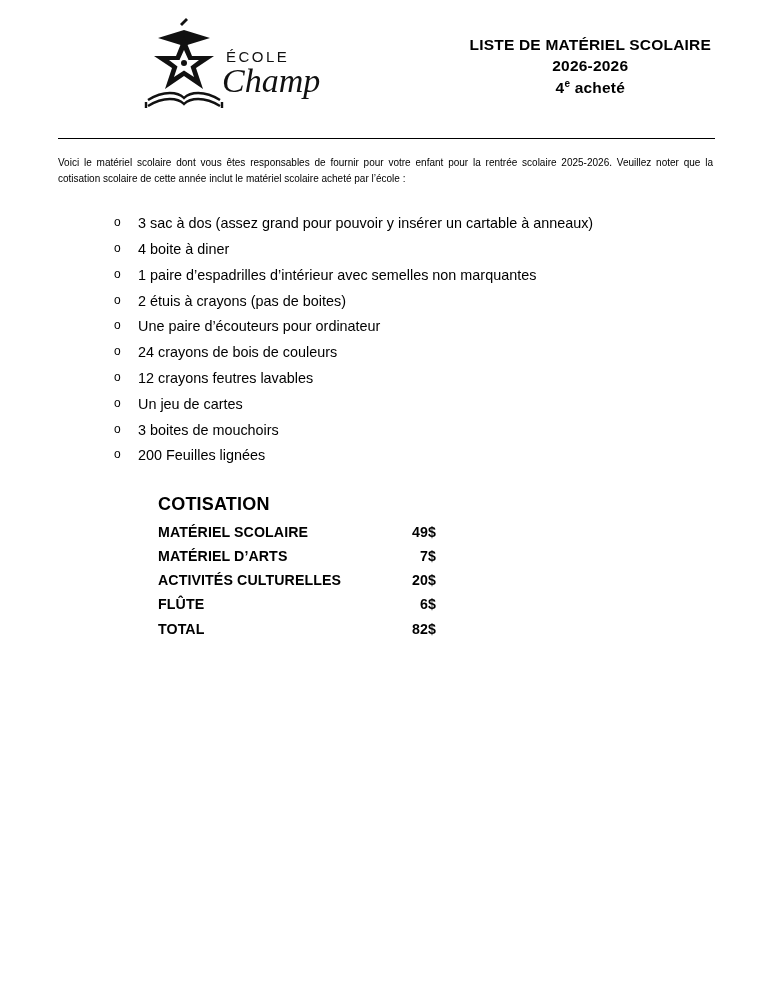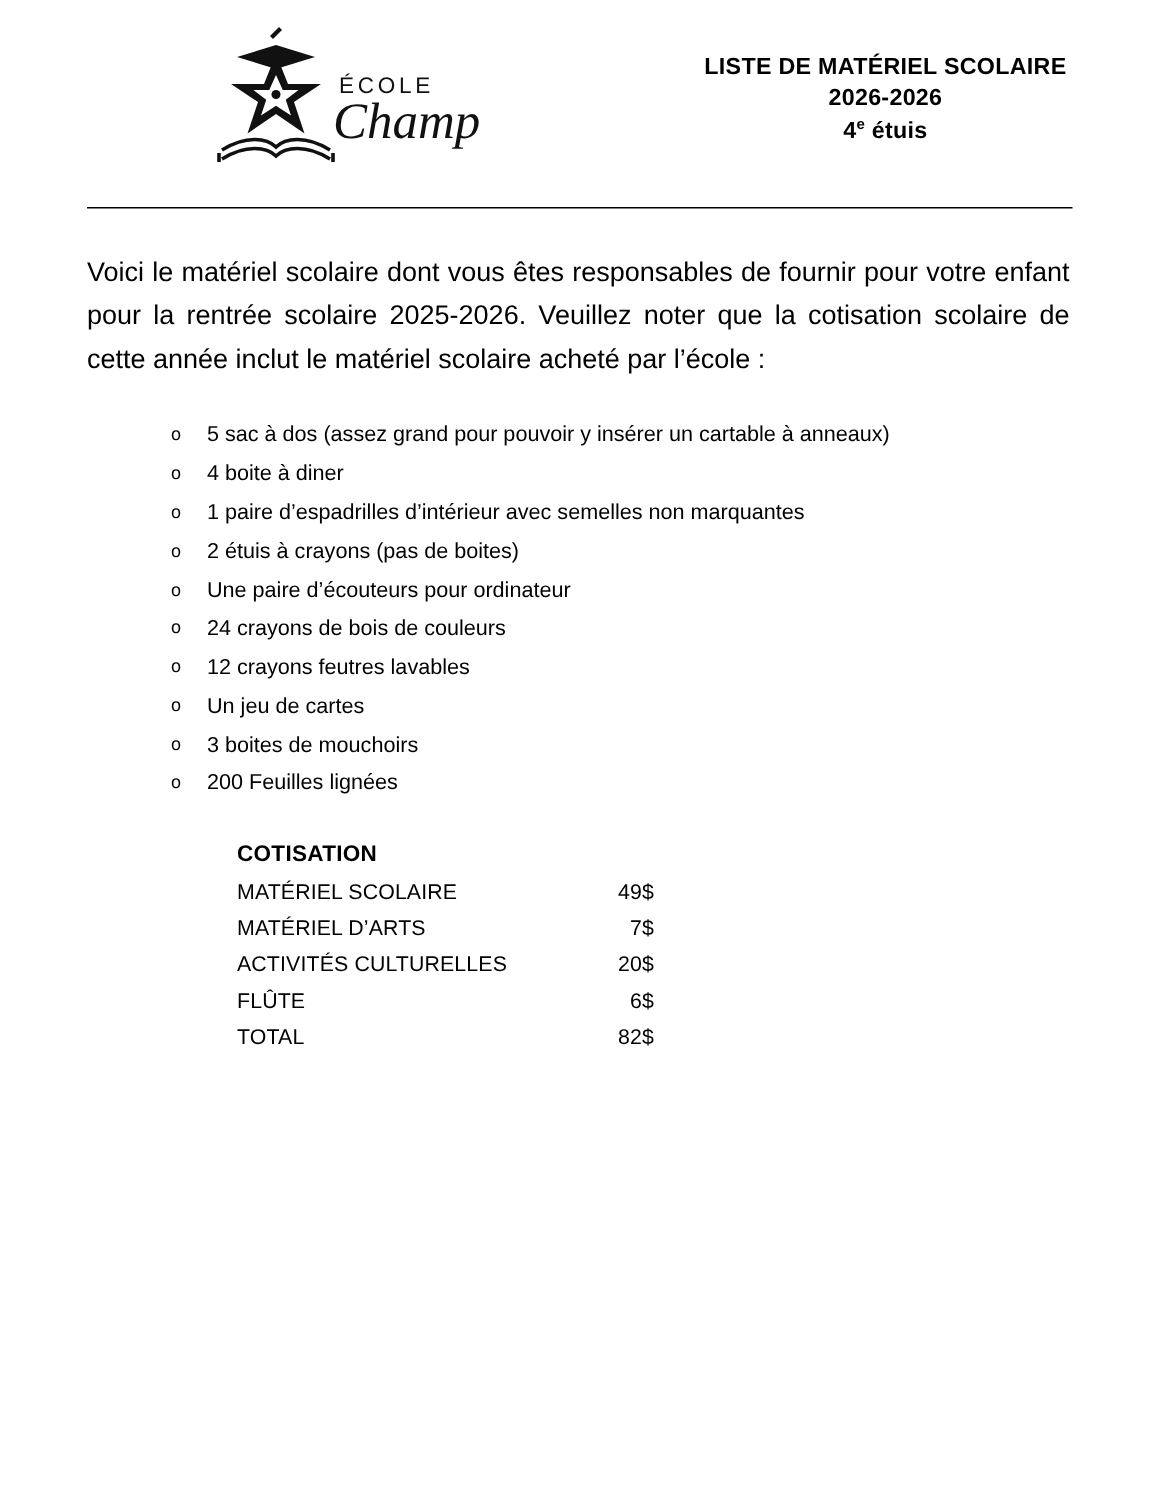--- a/index.html
+++ b/index.html
@@ -59,22 +59,22 @@
   }
 
   
   .rule {
     border-top: 1.6px solid #000;
     margin: 12px 0 0 0;
   }
 
   
   .intro {
-    margin-top: 28px;
-    font-size: 18px;
+    margin-top: 16px;
+    font-size: 10px;
     line-height: 1.62;
     text-align: justify;
     text-justify: inter-word;
     padding-right: 2px;
   }
 
   
   .supply-list {
     margin: 24px 0 0 0;
     padding: 0;
@@ -94,31 +94,31 @@
     font-size: 12px;
     line-height: 1.95;
   }
 
   
   .cotisation {
     margin-top: 26px;
     padding-left: 100px;
   }
   .cotisation-title {
-    font-size: 15px;
+    font-size: 18px;
     font-weight: bold;
     margin-bottom: 5px;
     letter-spacing: 0.2px;
   }
   .cot-table {
     border-collapse: collapse;
   }
   .cot-row td {
     font-size: 14.2px;
-    font-weight: normal;
+    font-weight: bold;
     padding: 1.5px 0;
     line-height: 1.5;
     letter-spacing: 0.1px;
   }
   .cot-label { width: 218px; }
   .cot-value { text-align: right; width: 60px; }
 </style>
 </head>
 <body>
 
@@ -150,33 +150,33 @@
 
         <text x="106" y="46" font-family="Liberation Sans, sans-serif" font-size="15" letter-spacing="2.5" fill="#111111">ÉCOLE</text>
 
         <text x="102" y="76" font-family="Liberation Serif, serif" font-style="italic" font-size="34" fill="#111111">Champlain</text>
       </svg>
     </div>
 
     <div class="title-block">
       <div class="title-line">LISTE DE MATÉRIEL SCOLAIRE</div>
       <div class="title-line">2026-2026</div>
-      <div class="title-line"><span>4</span><sup>e</sup><span> étuis</span></div>
+      <div class="title-line"><span>4</span><sup>e</sup><span> acheté</span></div>
     </div>
 
   </div>
 
   <div class="rule"></div>
 
   <p class="intro">Voici le matériel scolaire dont vous êtes responsables de fournir pour votre enfant pour la rentrée scolaire 2025-2026. Veuillez noter que la cotisation scolaire de cette année inclut le matériel scolaire acheté par l’école :</p>
 
   <ul class="supply-list">
     <li class="supply-item">
       <span class="bullet">o</span>
-      <span>5 sac à dos (assez grand pour pouvoir y insérer un cartable à anneaux)</span>
+      <span>3 sac à dos (assez grand pour pouvoir y insérer un cartable à anneaux)</span>
     </li>
     <li class="supply-item">
       <span class="bullet">o</span>
       <span>4 boite à diner</span>
     </li>
     <li class="supply-item">
       <span class="bullet">o</span>
       <span>1 paire d’espadrilles d’intérieur avec semelles non marquantes</span>
     </li>
     <li class="supply-item">

